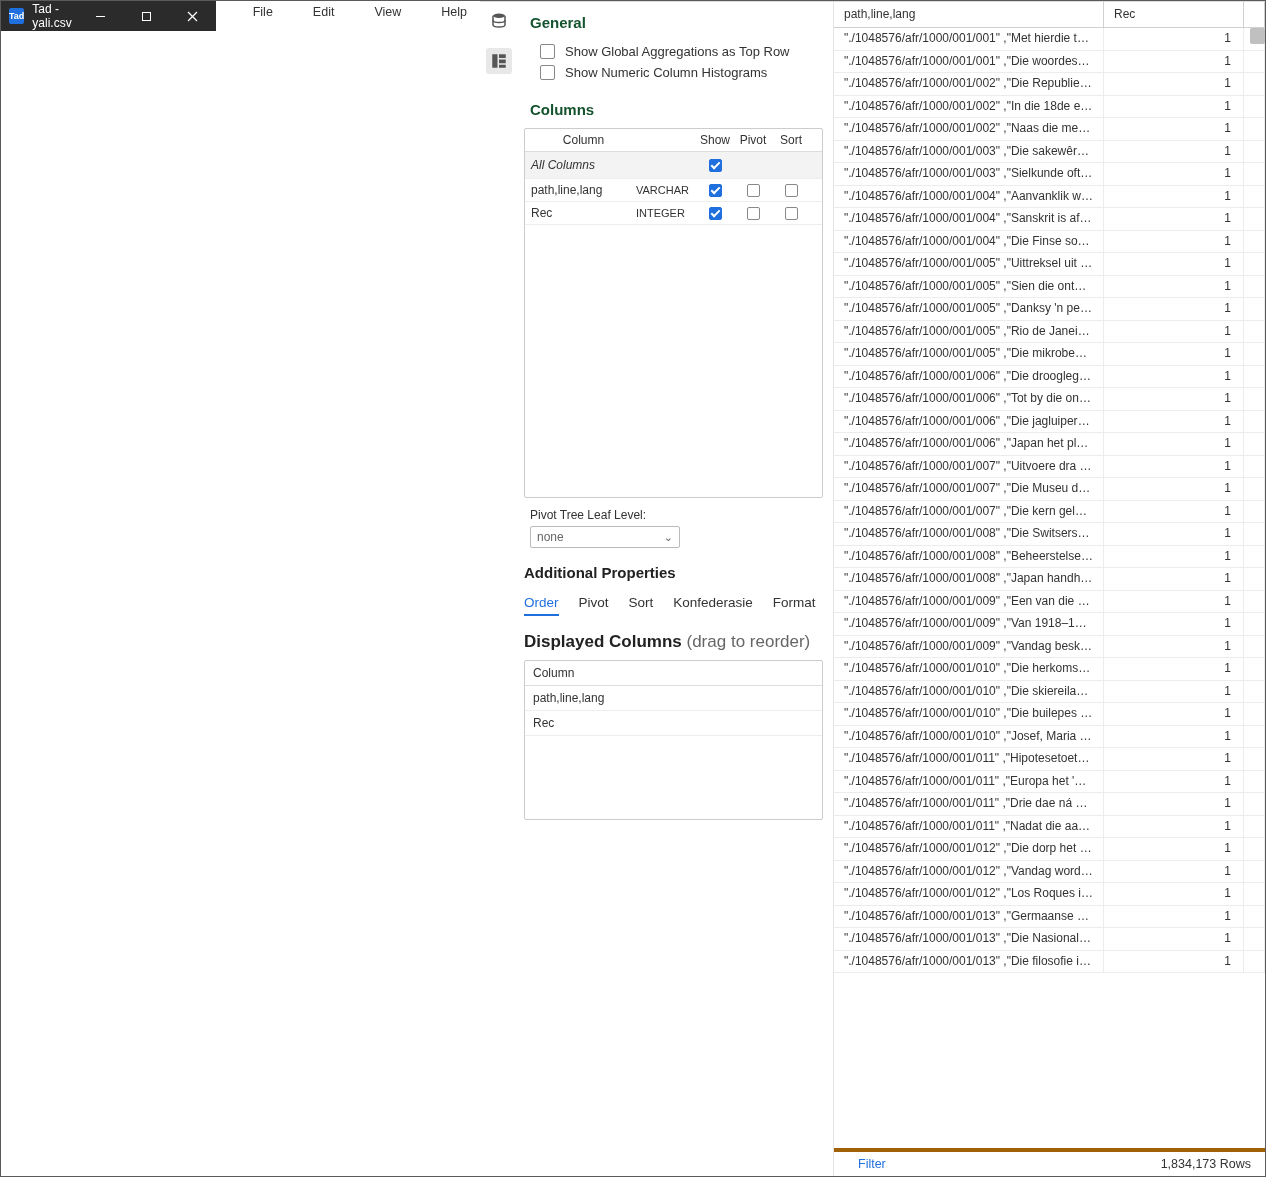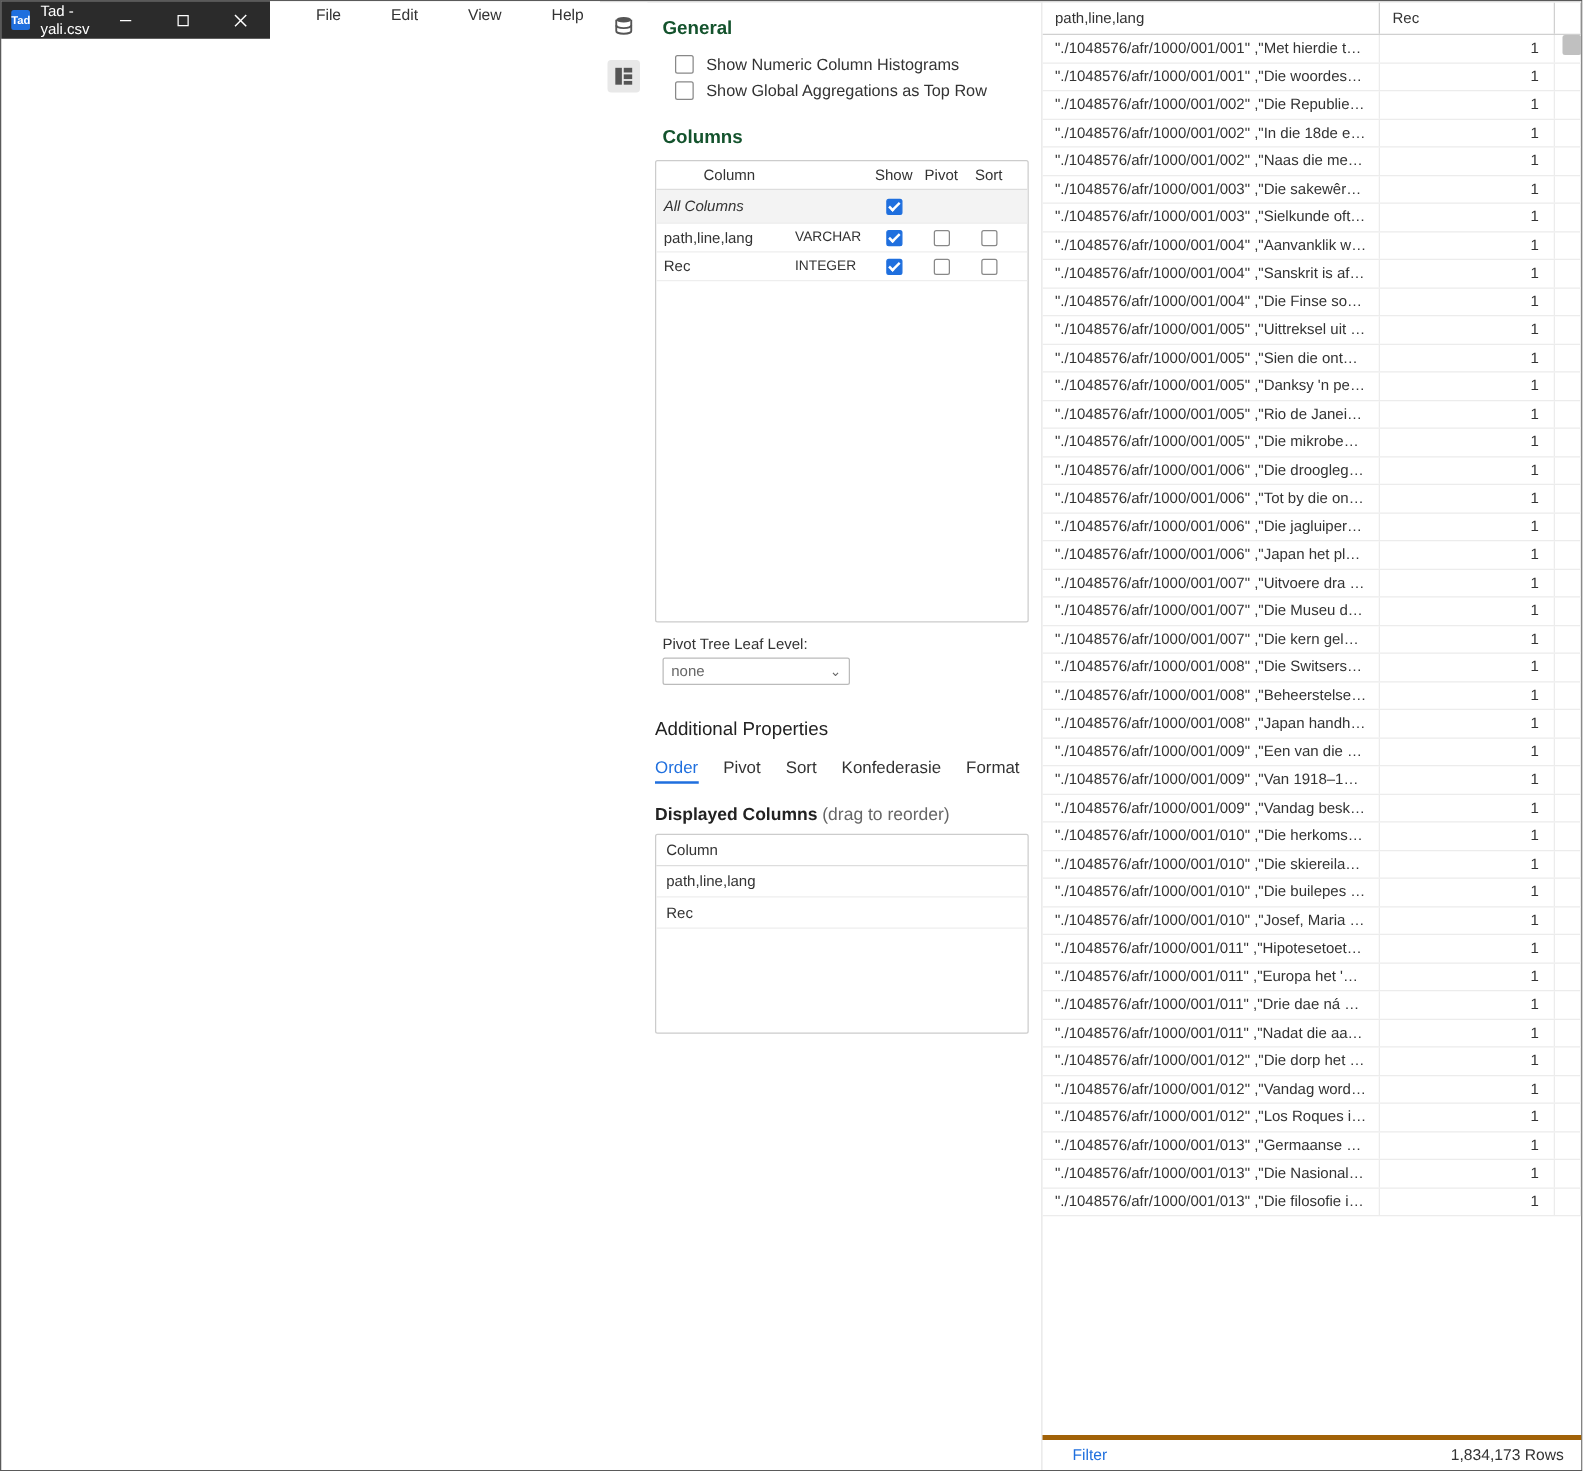--- a/index.html
+++ b/index.html
@@ -182,38 +182,38 @@
     padding: 0 6px;
     display: flex;
     align-items: center;
     justify-content: space-between;
     color: #666;
     background: #fff;
   }
   .chev { font-size: 11px; color:#666; }
   .addprops-title {
     font-size: 15px;
-    font-weight: normal;
+    font-weight: bold;
     color: #222;
-    margin: 27px 0 14px 0;
+    margin: 16px 0 14px 0;
   }
   .tabs {
     display: flex;
     gap: 20px;
     font-size: 13.5px;
     color: #333;
     margin-bottom: 16px;
   }
   .tab { padding-bottom: 4px; }
   .tab.active {
     color: #1f6fde;
     border-bottom: 2px solid #1f6fde;
   }
   .disp-cols-label {
-    font-size: 14px;
+    font-size: 17px;
     font-weight: bold;
     color: #222;
     margin-bottom: 8px;
   }
   .disp-cols-label .hint {
     font-weight: normal;
     color: #666;
   }
   .disp-box {
     border: 1px solid #ccc;
@@ -352,25 +352,25 @@
             <rect x="12" y="10" width="9" height="5" fill="#555"></rect>
             <rect x="12" y="17" width="9" height="4" fill="#555"></rect>
           </svg>
       </div>
     </div>
 
     <div class="panel">
       <div class="section-title">General</div>
       <div class="checkbox-row">
         <span class="cbx"></span>
-        <span>Show Numeric Column Histograms</span>
+        <span>Show Global Aggregations as Top Row</span>
       </div>
       <div class="checkbox-row">
         <span class="cbx"></span>
-        <span>Show Global Aggregations as Top Row</span>
+        <span>Show Numeric Column Histograms</span>
       </div>
 
       <div class="section-title" style="margin-top:18px;">Columns</div>
       <div class="columns-box">
         <div class="columns-head">
           <div class="col-name-h">Column</div>
           <div></div>
           <div>Show</div>
           <div>Pivot</div>
           <div>Sort</div>

